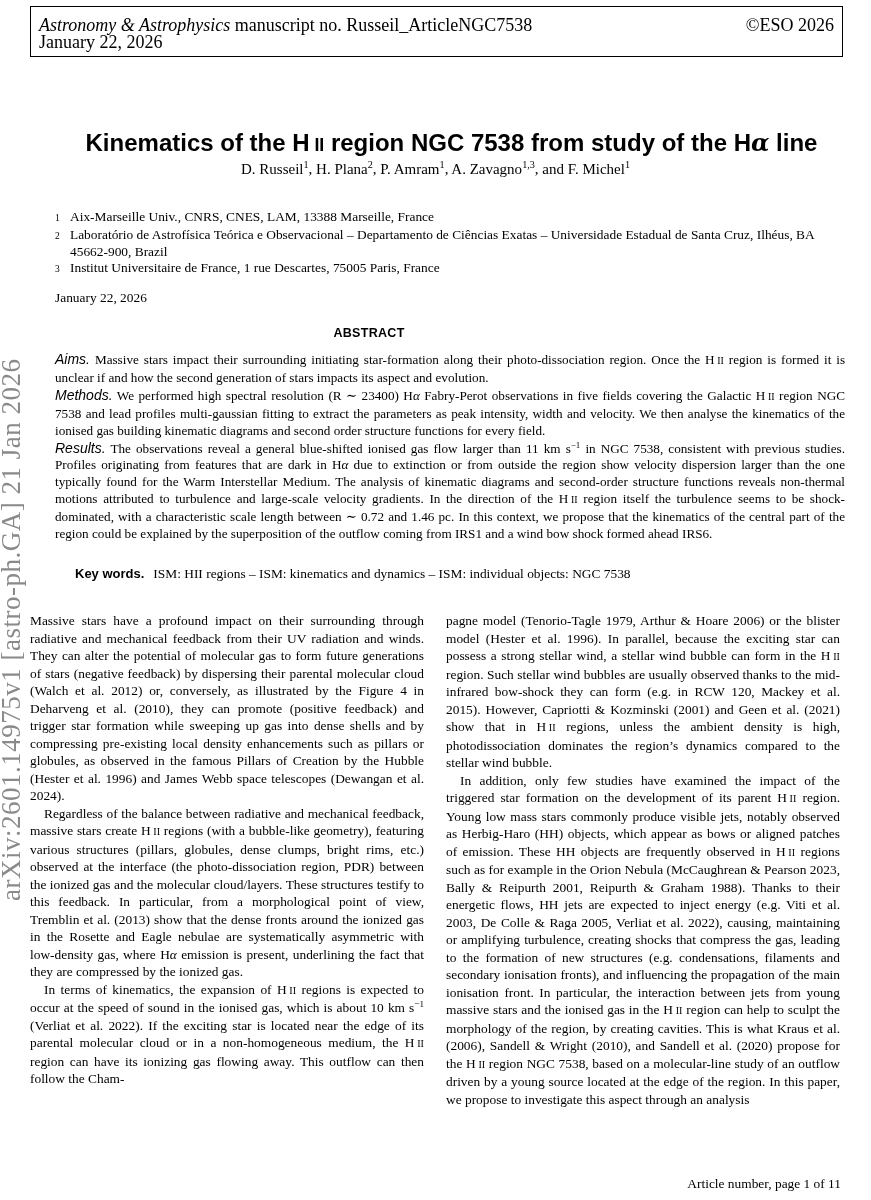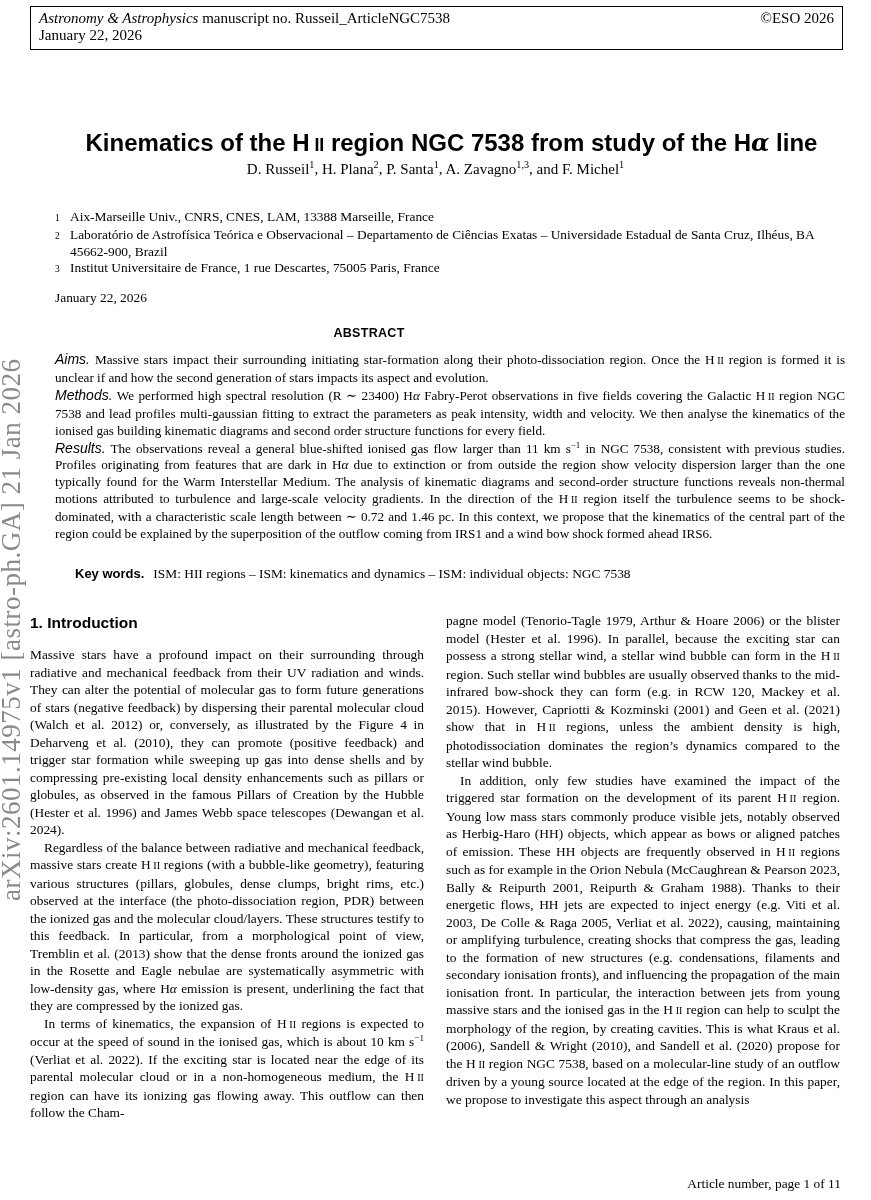--- a/index.html
+++ b/index.html
@@ -8,22 +8,22 @@
     width:871px;height:1200px;
     background:#ffffff;
     color:#000;
     font-family:"Liberation Serif","DejaVu Serif",serif;
     overflow:hidden;
   }
   
   .masthead{
     position:absolute;left:30px;top:6px;width:795px;
     border:1px solid #000;
-    padding:3px 8px 5px 8px;
-    font-size:15px;line-height:17px;
+    padding:10px 8px 5px 8px;
+    font-size:18px;line-height:17px;
   }
   .mh-row{display:flex;justify-content:space-between;}
   .mh-left i{font-style:italic;}
   
   .arxiv{
     position:absolute;left:-4px;top:280px;height:700px;width:40px;
     writing-mode:vertical-rl;transform:rotate(180deg);
     font-family:"Liberation Serif","DejaVu Serif",serif;
     font-size:27px;
     color:#8a8a8a;
@@ -120,21 +120,21 @@
       <span class="mh-left"><i>Astronomy &amp; Astrophysics</i><span> manuscript no. Russeil_ArticleNGC7538</span></span>
       <span class="mh-right">©ESO 2026</span>
     </div>
     <div class="mh-row">
       <span>January 22, 2026</span>
     </div>
   </div>
 
   <h1 class="title">Kinematics of the H <span class="sc">ii</span> region NGC 7538 from study of the H<i class="alpha">α</i> line</h1>
 
-  <div class="authors"><span><span>D. Russeil</span><sup>1</sup><span>, </span></span><span><span>H. Plana</span><sup>2</sup><span>, </span></span><span><span>P. Santa</span><sup>1</sup><span>, </span></span><span><span>A. Zavagno</span><sup>1,3</sup><span>, and </span></span><span><span>F. Michel</span><sup>1</sup></span></div>
+  <div class="authors"><span><span>D. Russeil</span><sup>1</sup><span>, </span></span><span><span>H. Plana</span><sup>2</sup><span>, </span></span><span><span>P. Amram</span><sup>1</sup><span>, </span></span><span><span>A. Zavagno</span><sup>1,3</sup><span>, and </span></span><span><span>F. Michel</span><sup>1</sup></span></div>
 
   <div class="affils">
     <div class="affil">
       <span class="affil-num">1</span>
       <span class="affil-text">Aix-Marseille Univ., CNRS, CNES, LAM, 13388 Marseille, France</span>
     </div>
     <div class="affil">
       <span class="affil-num">2</span>
       <span class="affil-text">Laboratório de Astrofísica Teórica e Observacional – Departamento de Ciências Exatas – Universidade Estadual de Santa Cruz, Ilhéus, BA 45662-900, Brazil</span>
     </div>
@@ -153,21 +153,20 @@
     <p class="abs-p"><span class="abs-label">Methods.</span> <span>We performed high spectral resolution (R ∼ 23400) H<i>α</i> Fabry-Perot observations in five fields covering the Galactic H <span class="sc">ii</span> region NGC 7538 and lead profiles multi-gaussian fitting to extract the parameters as peak intensity, width and velocity. We then analyse the kinematics of the ionised gas building kinematic diagrams and second order structure functions for every field.</span></p>
     <p class="abs-p"><span class="abs-label">Results.</span> <span>The observations reveal a general blue-shifted ionised gas flow larger than 11 km s<sup>−1</sup> in NGC 7538, consistent with previous studies. Profiles originating from features that are dark in H<i>α</i> due to extinction or from outside the region show velocity dispersion larger than the one typically found for the Warm Interstellar Medium. The analysis of kinematic diagrams and second-order structure functions reveals non-thermal motions attributed to turbulence and large-scale velocity gradients. In the direction of the H <span class="sc">ii</span> region itself the turbulence seems to be shock-dominated, with a characteristic scale length between ∼ 0.72 and 1.46 pc. In this context, we propose that the kinematics of the central part of the region could be explained by the superposition of the outflow coming from IRS1 and a wind bow shock formed ahead IRS6.</span></p>
   </div>
 
   <div class="keywords">
     <span class="kw-label">Key words.</span><span>ISM: HII regions – ISM: kinematics and dynamics – ISM: individual objects: NGC 7538</span>
   </div>
 
   <div class="cols">
     <div class="col">
-      <h2 class="sec-head">1. Introduction</h2>
       <p class="body-p noindent">Massive stars have a profound impact on their surrounding through radiative and mechanical feedback from their UV radiation and winds. They can alter the potential of molecular gas to form future generations of stars (negative feedback) by dispersing their parental molecular cloud (Walch et al. 2012) or, conversely, as illustrated by the Figure 4 in Deharveng et al. (2010), they can promote (positive feedback) and trigger star formation while sweeping up gas into dense shells and by compressing pre-existing local density enhancements such as pillars or globules, as observed in the famous Pillars of Creation by the Hubble (Hester et al. 1996) and James Webb space telescopes (Dewangan et al. 2024).</p>
       <p class="body-p">Regardless of the balance between radiative and mechanical feedback, massive stars create H <span class="sc">ii</span> regions (with a bubble-like geometry), featuring various structures (pillars, globules, dense clumps, bright rims, etc.) observed at the interface (the photo-dissociation region, PDR) between the ionized gas and the molecular cloud/layers. These structures testify to this feedback. In particular, from a morphological point of view, Tremblin et al. (2013) show that the dense fronts around the ionized gas in the Rosette and Eagle nebulae are systematically asymmetric with low-density gas, where H<i>α</i> emission is present, underlining the fact that they are compressed by the ionized gas.</p>
       <p class="body-p">In terms of kinematics, the expansion of H <span class="sc">ii</span> regions is expected to occur at the speed of sound in the ionised gas, which is about 10 km s<sup>−1</sup> (Verliat et al. 2022). If the exciting star is located near the edge of its parental molecular cloud or in a non-homogeneous medium, the H <span class="sc">ii</span> region can have its ionizing gas flowing away. This outflow can then follow the Cham-</p>
     </div>
     <div class="col">
       <p class="body-p noindent">pagne model (Tenorio-Tagle 1979, Arthur &amp; Hoare 2006) or the blister model (Hester et al. 1996). In parallel, because the exciting star can possess a strong stellar wind, a stellar wind bubble can form in the H <span class="sc">ii</span> region. Such stellar wind bubbles are usually observed thanks to the mid-infrared bow-shock they can form (e.g. in RCW 120, Mackey et al. 2015). However, Capriotti &amp; Kozminski (2001) and Geen et al. (2021) show that in H <span class="sc">ii</span> regions, unless the ambient density is high, photodissociation dominates the region’s dynamics compared to the stellar wind bubble.</p>
       <p class="body-p">In addition, only few studies have examined the impact of the triggered star formation on the development of its parent H <span class="sc">ii</span> region. Young low mass stars commonly produce visible jets, notably observed as Herbig-Haro (HH) objects, which appear as bows or aligned patches of emission. These HH objects are frequently observed in H <span class="sc">ii</span> regions such as for example in the Orion Nebula (McCaughrean &amp; Pearson 2023, Bally &amp; Reipurth 2001, Reipurth &amp; Graham 1988). Thanks to their energetic flows, HH jets are expected to inject energy (e.g. Viti et al. 2003, De Colle &amp; Raga 2005, Verliat et al. 2022), causing, maintaining or amplifying turbulence, creating shocks that compress the gas, leading to the formation of new structures (e.g. condensations, filaments and secondary ionisation fronts), and influencing the propagation of the main ionisation front. In particular, the interaction between jets from young massive stars and the ionised gas in the H <span class="sc">ii</span> region can help to sculpt the morphology of the region, by creating cavities. This is what Kraus et al. (2006), Sandell &amp; Wright (2010), and Sandell et al. (2020) propose for the H <span class="sc">ii</span> region NGC 7538, based on a molecular-line study of an outflow driven by a young source located at the edge of the region. In this paper, we propose to investigate this aspect through an analysis</p>
     </div>
   </div>
 

